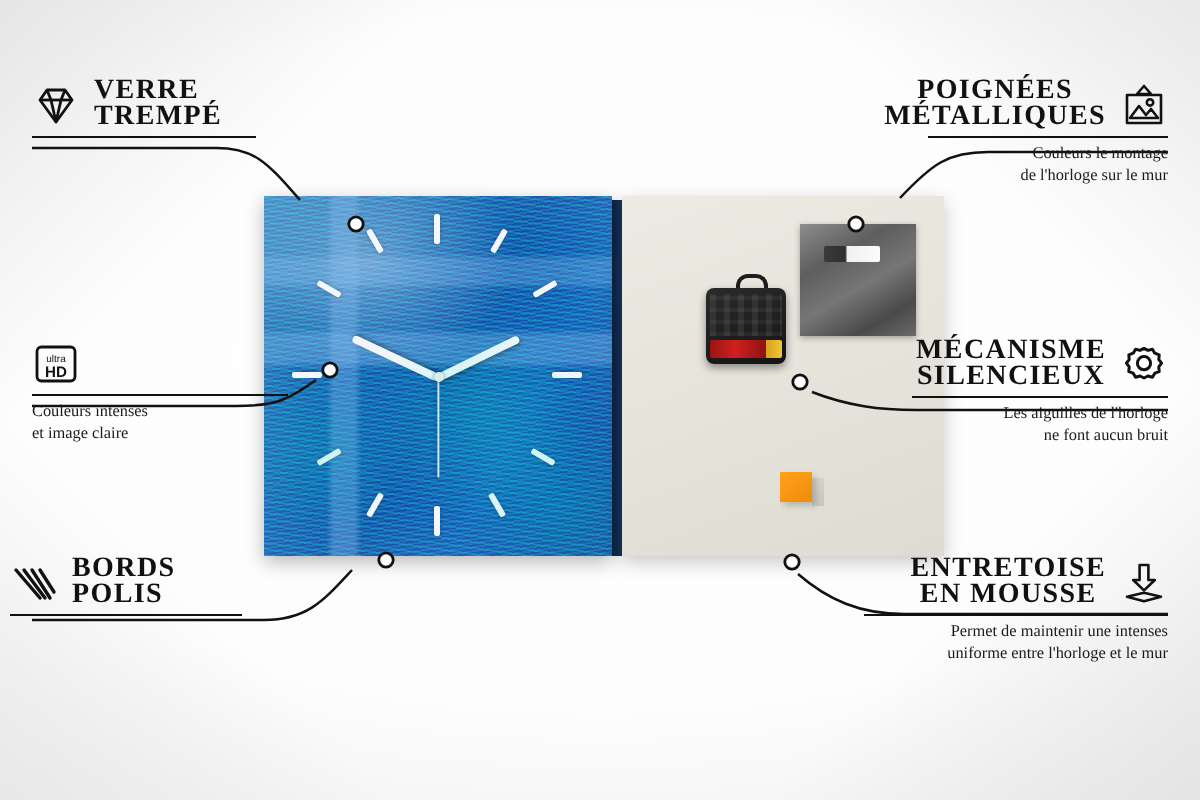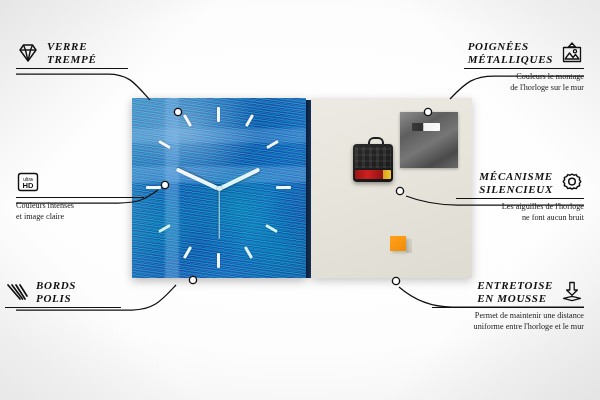--- a/index.html
+++ b/index.html
@@ -111,32 +111,32 @@
     position:absolute;left:95px;top:141px;width:6px;height:14px;
     background:linear-gradient(145deg,#d8d5cb,#c9c6bc);
   }
 
   
   .callout{position:absolute;}
   .co-head{display:flex;align-items:center;gap:7px;}
   .co-title{
     font-family:"Liberation Serif",serif;
     font-weight:700;letter-spacing:.7px;color:#111;
-    font-size:11px;line-height:12.5px;text-transform:uppercase;white-space:pre-line;font-style:italic;
+    font-size:14px;line-height:12.5px;text-transform:uppercase;white-space:pre-line;
   }
   .co-rule{height:1px;background:#111;margin-top:3px;}
   .co-desc{
     font-family:"Liberation Serif",serif;
     font-size:8.2px;line-height:10.5px;color:#1b1b1b;margin-top:3px;white-space:pre-line;
   }
   .left .co-head{justify-content:flex-start;}
   .left .co-title{text-align:left;}
   .left .co-desc{text-align:left;}
   .right .co-head{justify-content:flex-end;}
-  .right .co-title{text-align:left;}
+  .right .co-title{text-align:center;}
   .right .co-desc{text-align:right;}
 
   .ico{width:24px;height:24px;flex:0 0 24px;display:block;}
   .ico svg{display:block;width:24px;height:24px;}
 
   
   #wires{position:absolute;left:0;top:0;width:600px;height:400px;pointer-events:none;}
 </style>
 </head>
 <body>
@@ -299,17 +299,17 @@
       <span class="ico">
         <svg viewBox="0 0 24 24">
             <g fill="none" stroke="#111" stroke-width="1.3" stroke-linejoin="round">
           <path d="M9.8 2.5 H14.2 V10 H17.4 L12 15.2 L6.6 10 H9.8 Z"></path>
           <path d="M12 16.4 L20.5 18.4 L12 20.6 L3.5 18.4 Z"></path>
         </g>
           </svg>
       </span>
     </div>
     <div class="co-rule" style="width:152px;margin-left:18px;"></div>
-    <div class="co-desc">Permet de maintenir une distance
+    <div class="co-desc">Permet de maintenir une intenses
 uniforme entre l'horloge et le mur</div>
   </div>
 
 </div>
 
 </body></html>

